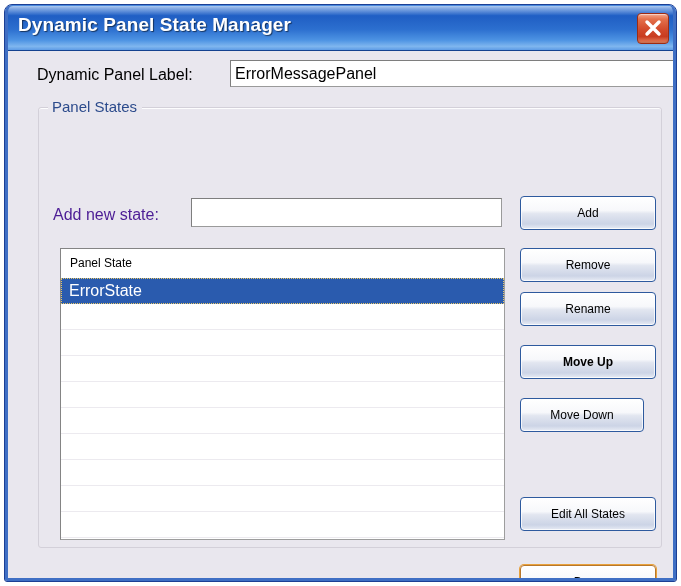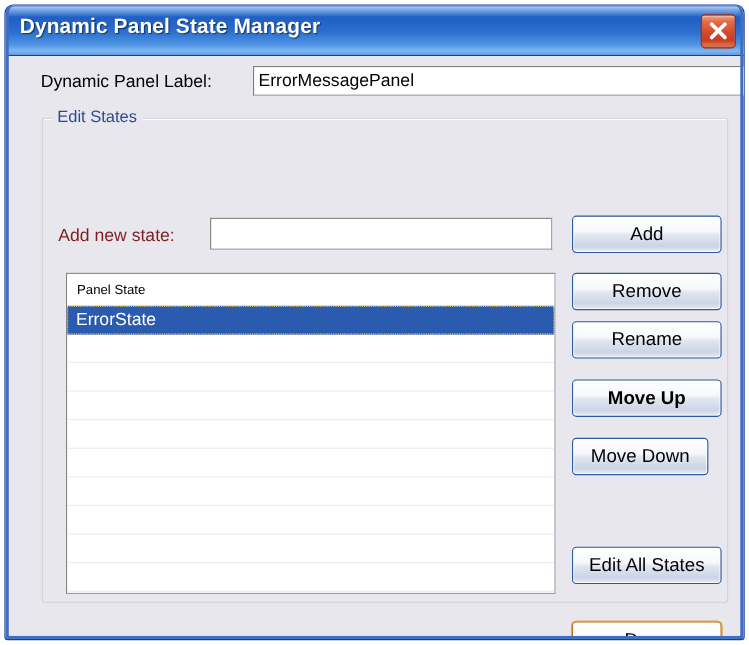--- a/index.html
+++ b/index.html
@@ -147,21 +147,21 @@
     color: #2c4b8c;
     white-space: nowrap;
   }
 
   
   #add-state-label {
     position: absolute;
     left: 45px;
     top: 154px;
     font-size: 16px;
-    color: #7f1d1d;
+    color: #4c1d95;
     white-space: nowrap;
   }
   #add-state-input {
     position: absolute;
     left: 183px;
     top: 146px;
     width: 311px;
     height: 29px;
     box-sizing: border-box;
     background: #ffffff;
@@ -222,21 +222,21 @@
     box-sizing: border-box;
     background: linear-gradient(180deg,
         #ffffff 0%,
         #f7f8fb 42%,
         #e2e6f0 52%,
         #ccd4e6 84%,
         #e8ecf5 100%);
     border: 1px solid #2e5a9e;
     border-radius: 4px;
     font-family: "Liberation Sans", sans-serif;
-    font-size: 17px;
+    font-size: 12px;
     color: #000000;
     text-align: center;
     cursor: pointer;
     box-shadow: inset 0 0 0 1px rgba(255,255,255,0.75);
     white-space: nowrap;
   }
   .xp-button.default-button {
     border: 1px solid #b8772a;
     box-shadow: 0 0 0 1px #e8a13c, inset 0 0 0 1px rgba(255,255,255,0.8);
   }
@@ -276,21 +276,21 @@
   </div>
 
   <div id="client">
 
     <div id="label-row">
       <div id="panel-label-text">Dynamic Panel Label:</div>
       <input id="panel-label-input" type="text" value="ErrorMessagePanel" style="">
     </div>
 
     <div id="groupbox"></div>
-    <div id="groupbox-legend">Edit States</div>
+    <div id="groupbox-legend">Panel States</div>
 
     <div id="add-state-label">Add new state:</div>
     <input id="add-state-input" type="text" value="" style="">
 
     <div id="listbox">
       <div id="list-header">Panel State</div>
       <div id="list-rows">
           <div class="list-row selected">ErrorState</div>
           <div class="list-row empty">&nbsp;</div>
           <div class="list-row empty">&nbsp;</div>

